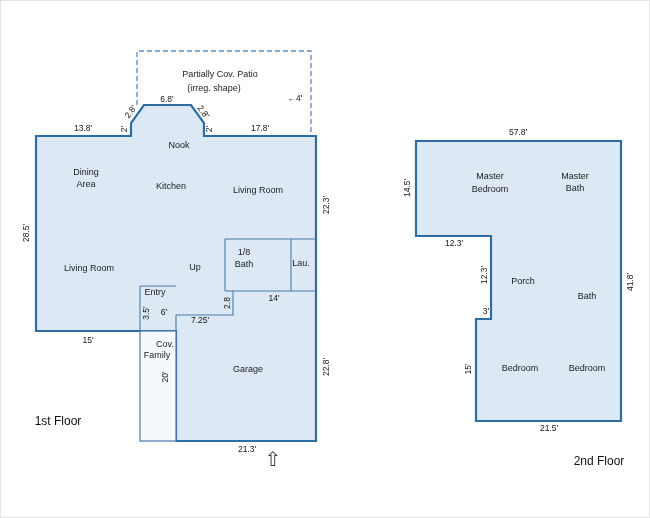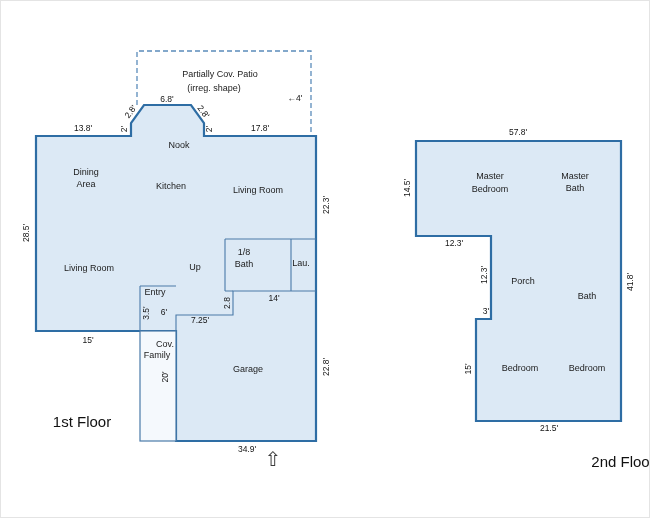--- a/index.html
+++ b/index.html
@@ -10,21 +10,21 @@
   }
   svg.plan { position:absolute; left:0; top:0; }
   .lbl {
     position:absolute; font-size:9px; color:#1b1b1b; white-space:nowrap;
     transform:translate(-50%,-50%); line-height:1.1;
   }
   .dim { font-size:8.5px; color:#141414; }
   .rot   { transform:translate(-50%,-50%) rotate(-90deg); }
   .diagL { transform:translate(-50%,-50%) rotate(-53deg); }
   .diagR { transform:translate(-50%,-50%) rotate(53deg); }
-  .floorname { font-size:15px; color:#111;margin-left:24px; }
+  .floorname { font-size:12px; color:#111; }
   .north-arrow { font-size:20px; color:#3c3c3c; }
 </style>
 </head>
 <body>
 
 <div class="page">
 
   <svg class="plan" width="650" height="518" viewBox="0 0 650 518">
 
     <path d="M136,104 L136,50 L310,50 L310,134" fill="none" stroke="#5b8cba" stroke-width="1.3" stroke-dasharray="5,3"></path>
@@ -73,21 +73,21 @@
     <div class="lbl dim rot" style="left:326px;top:204px">22.3'</div>
     <div class="lbl dim rot" style="left:26px;top:232px">28.5'</div>
     <div class="lbl dim" style="left:87px;top:340px">15'</div>
     <div class="lbl dim rot" style="left:146px;top:312px">3.5'</div>
     <div class="lbl dim" style="left:163px;top:312px">6'</div>
     <div class="lbl dim" style="left:199px;top:320px">7.25'</div>
     <div class="lbl dim rot" style="left:227px;top:302px">2.8</div>
     <div class="lbl dim" style="left:273px;top:298px">14'</div>
     <div class="lbl dim rot" style="left:165px;top:376px">20'</div>
     <div class="lbl dim rot" style="left:326px;top:366px">22.8'</div>
-    <div class="lbl dim" style="left:246px;top:449px">34.9'</div>
+    <div class="lbl dim" style="left:246px;top:449px">21.3'</div>
 
     <div class="lbl floorname" style="left:57px;top:421px">1st Floor</div>
     <div class="lbl north-arrow" style="left:272px;top:458px">⇧</div>
   </div>
 
   <div>
     <div class="lbl dim" style="left:517px;top:132px">57.8'</div>
     <div class="lbl dim rot" style="left:407px;top:187px">14.5'</div>
     <div class="lbl dim" style="left:453px;top:243px">12.3'</div>
     <div class="lbl dim rot" style="left:484px;top:274px">12.3'</div>

